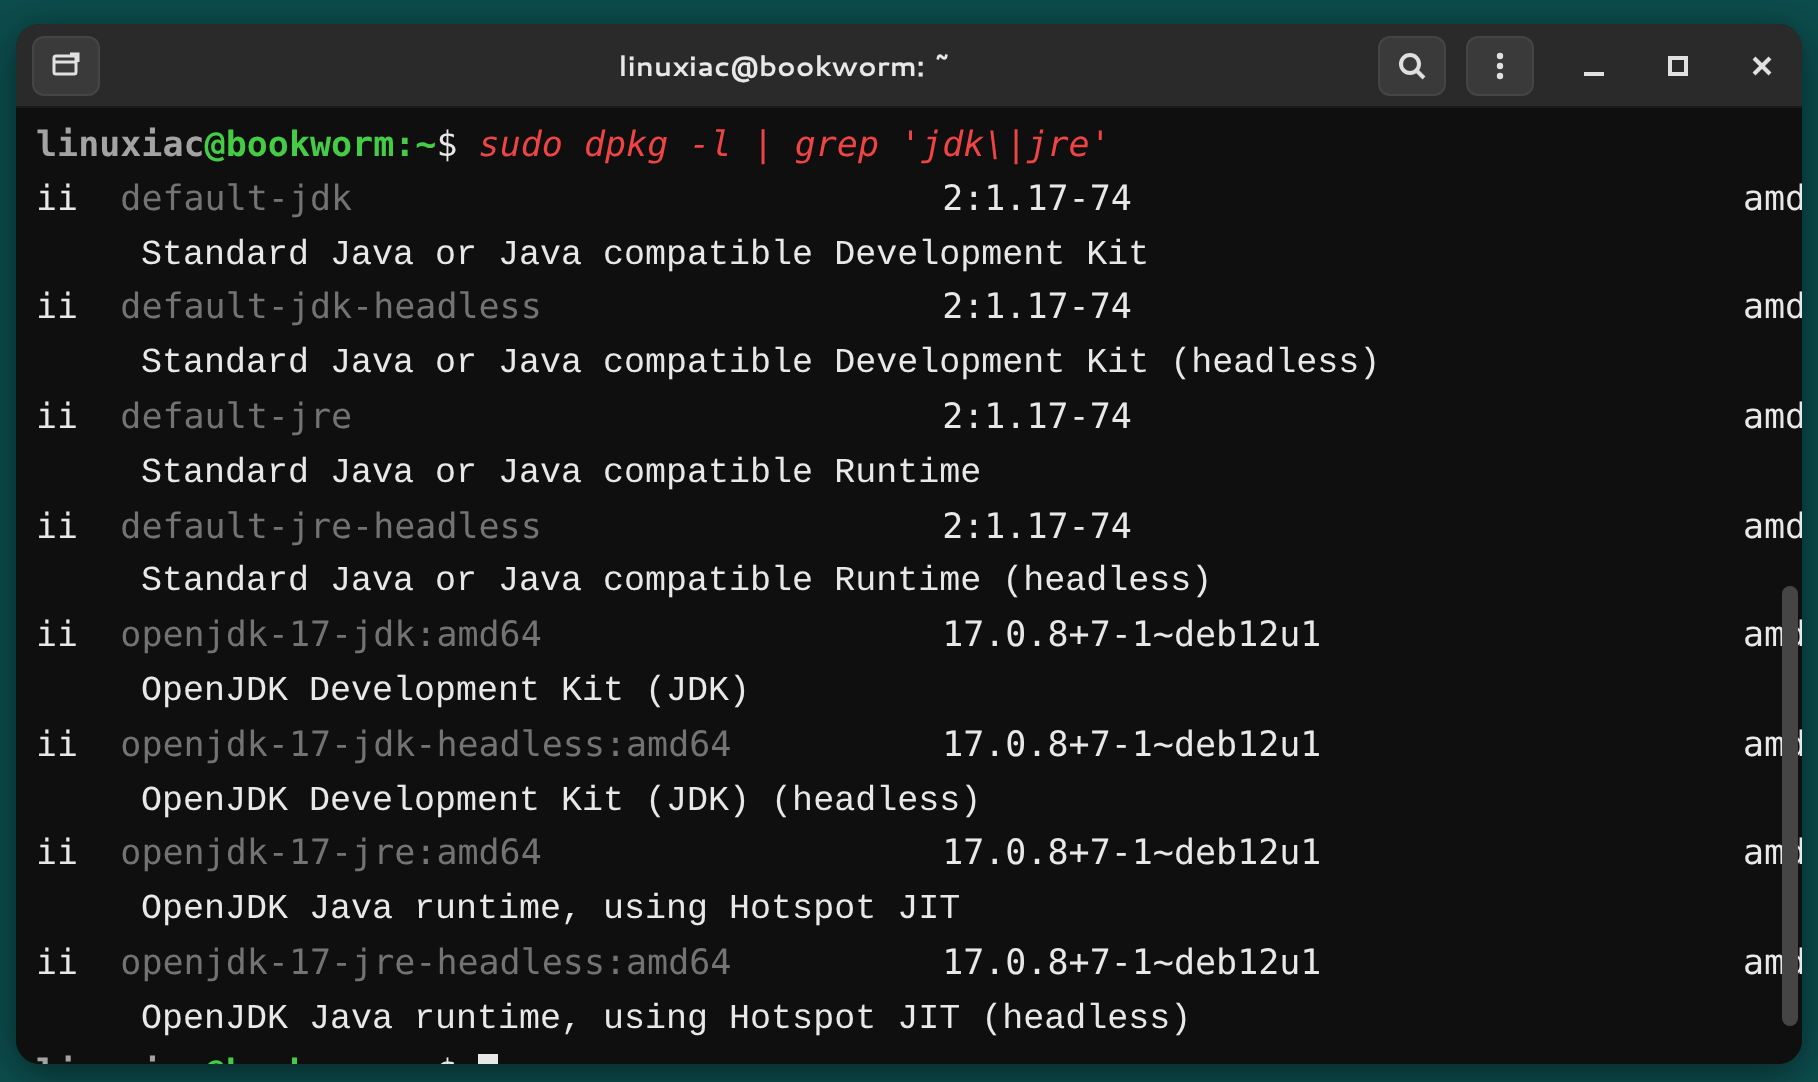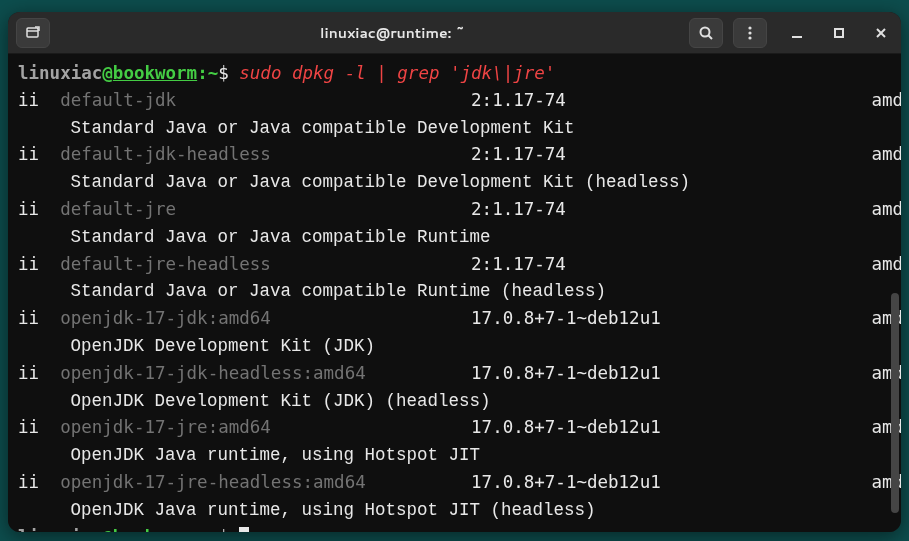--- a/index.html
+++ b/index.html
@@ -101,21 +101,21 @@
 .scrollbar {
   position: absolute;
   right: 2px;
   top: 50%;
   width: 8px;
   height: 220px;
   background: #454545;
   border-radius: 4px;
 }
 .prompt-user { color: #a3a3a3; font-weight: bold; }
-.prompt-host { color: #44cc44; font-weight: bold; text-decoration: underline; }
+.prompt-host { color: #44cc44; font-weight: bold; }
 .prompt-at   { color: #44cc44; font-weight: bold; }
 .prompt-path { color: #44cc44; font-weight: bold; }
 .prompt-sym  { color: #e8e8e8; }
 .cmd         { color: #ef4444; font-style: italic; }
 .pkg-status  { color: #e8e8e8; }
 .pkg-name    { color: #737373; }
 .pkg-ver     { color: #e8e8e8; margin-top: 24px; }
 .pkg-arch    { color: #e8e8e8; }
 .pkg-desc    { color: #e8e8e8; font-family: Liberation Mono, monospace; }
 .cursor {
@@ -134,21 +134,21 @@
   <div class="titlebar">
     <div class="tb-left">
       <div class="tb-btn">
         <svg width="16" height="16" viewBox="0 0 16 16">
           <rect x="2" y="3" width="11" height="9" rx="1" fill="none" stroke="#e0e0e0" stroke-width="1.5"></rect>
           <path d="M10 2 h4 v4" fill="none" stroke="#e0e0e0" stroke-width="1.5"></path>
           <path d="M2 6 h11" stroke="#e0e0e0" stroke-width="1.5"></path>
         </svg>
       </div>
     </div>
-    <div class="tb-title">linuxiac@runtime: ~</div>
+    <div class="tb-title">linuxiac@bookworm: ~</div>
     <div class="tb-right">
       <div class="tb-iconbtn boxed">
         <svg width="16" height="16" viewBox="0 0 16 16">
           <circle cx="7" cy="7" r="4.5"></circle>
           <line x1="10.5" y1="10.5" x2="14" y2="14"></line>
         </svg>
       </div>
       <div class="tb-iconbtn boxed menu">
         <svg width="16" height="16" viewBox="0 0 16 16">
           <circle cx="8" cy="3" r="1.6"></circle>

